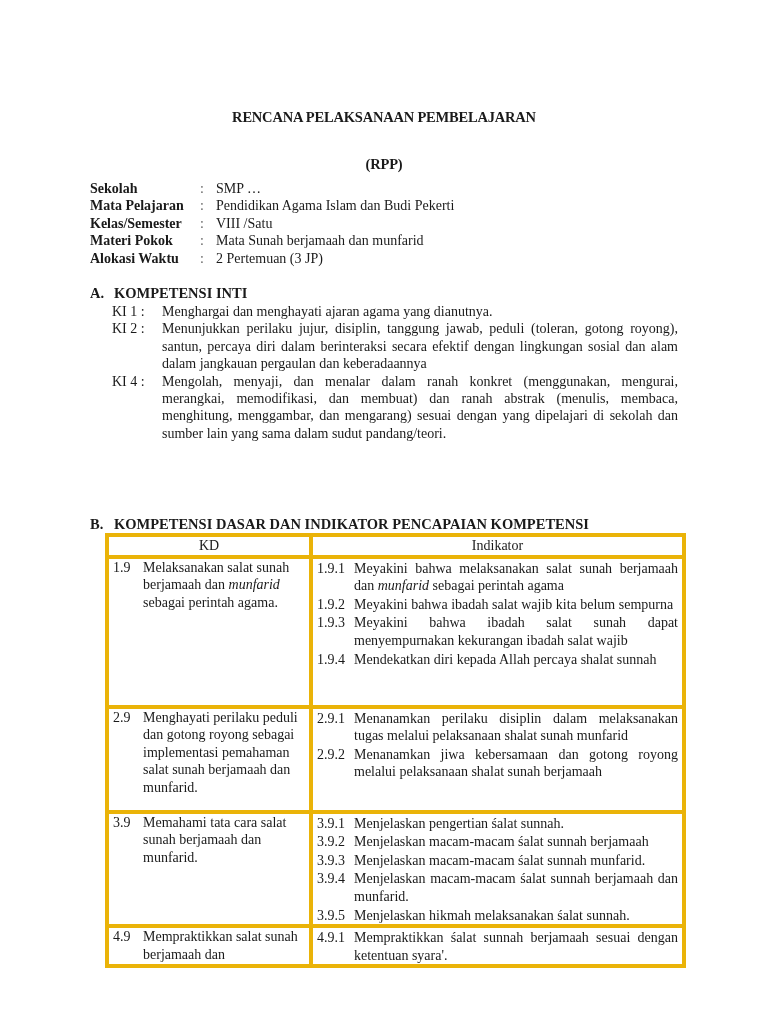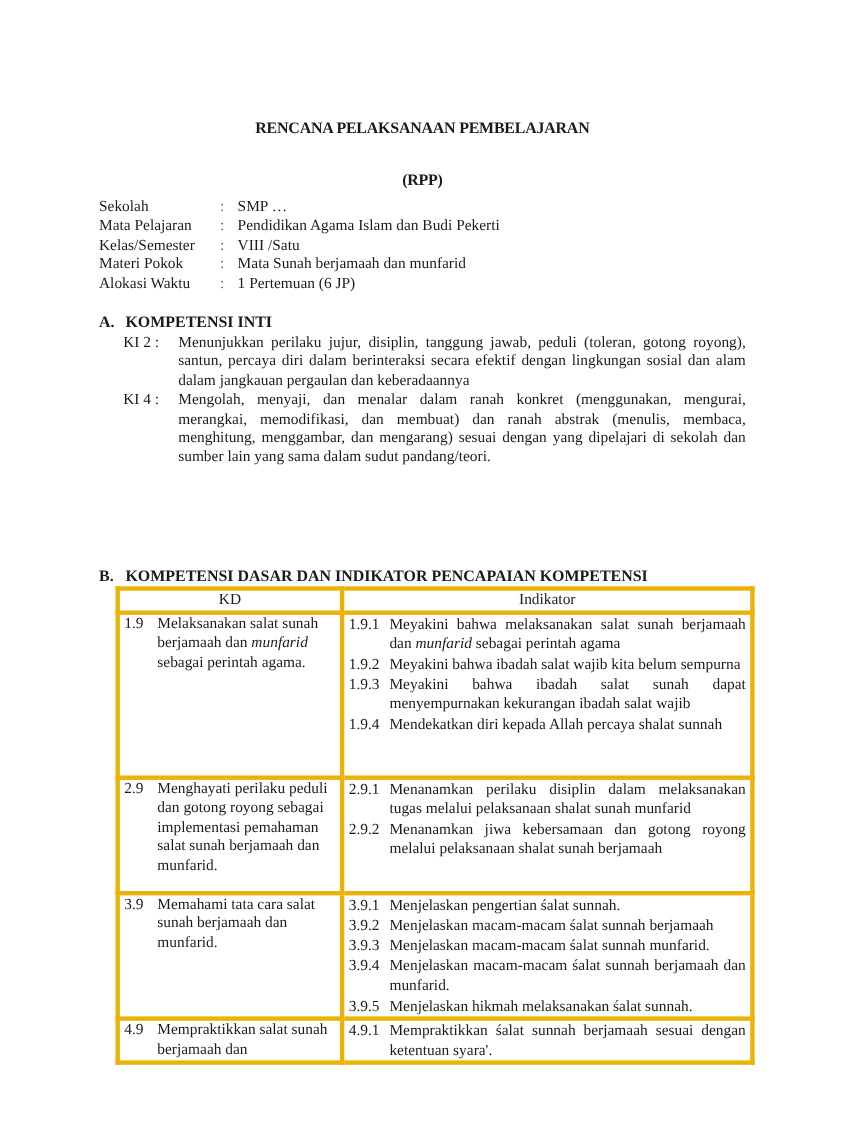--- a/index.html
+++ b/index.html
@@ -8,21 +8,21 @@
     font-family:"Liberation Serif", "DejaVu Serif", serif;
     position:relative; overflow:hidden;
   }
   .page { position:absolute; left:0; top:13px; width:768px; height:1024px; }
   .title { position:absolute; left:0; width:768px; text-align:center; font-weight:bold; font-size:14.5px; letter-spacing:-0.2px; }
   .t1 { top:96px; }
   .t2 { top:115px;margin-top:28px; }
 
   .meta { position:absolute; left:90px; top:167px; font-size:14px; line-height:17.4px; }
   .meta-row { display:flex; }
-  .meta-label { width:110px; }
+  .meta-label { width:110px;font-weight:bold; }
   .meta-colon { width:16px; color:#666; }
   .meta-value { }
 
   .section-head { position:absolute; left:90px; font-weight:bold; font-size:14.5px; }
   .sa { top:272px; }
   .sb { top:503px; }
   .section-head .num { display:inline-block; width:24px; }
 
   .ki-list { position:absolute; left:112px; top:290px; width:566px; font-size:14px; line-height:17.4px; }
   .ki { display:flex; margin-bottom:0; }
@@ -73,29 +73,33 @@
       <span class="meta-value">VIII /Satu</span>
     </div>
     <div class="meta-row">
       <span class="meta-label">Materi Pokok</span>
       <span class="meta-colon">:</span>
       <span class="meta-value">Mata Sunah berjamaah dan munfarid</span>
     </div>
     <div class="meta-row">
       <span class="meta-label">Alokasi Waktu</span>
       <span class="meta-colon">:</span>
-      <span class="meta-value">1 Pertemuan (6 JP)</span>
+      <span class="meta-value">2 Pertemuan (3 JP)</span>
     </div>
   </div>
 
   <div class="section-head sa">
     <span class="num">A.</span><span>KOMPETENSI INTI</span>
   </div>
 
   <div class="ki-list">
+    <div class="ki">
+      <span class="ki-label">KI 1 :</span>
+      <span class="ki-text">Menghargai dan menghayati ajaran agama yang dianutnya.</span>
+    </div>
     <div class="ki">
       <span class="ki-label">KI 2 :</span>
       <span class="ki-text">Menunjukkan perilaku jujur, disiplin, tanggung jawab, peduli (toleran, gotong royong), santun, percaya diri dalam berinteraksi secara efektif dengan lingkungan sosial dan alam dalam jangkauan  pergaulan dan keberadaannya</span>
     </div>
     <div class="ki">
       <span class="ki-label">KI 4 :</span>
       <span class="ki-text">Mengolah, menyaji, dan menalar dalam ranah konkret (menggunakan, mengurai, merangkai, memodifikasi, dan membuat) dan ranah abstrak (menulis, membaca, menghitung, menggambar, dan mengarang) sesuai dengan yang dipelajari di sekolah dan sumber lain yang sama dalam sudut pandang/teori.</span>
     </div>
   </div>
 

